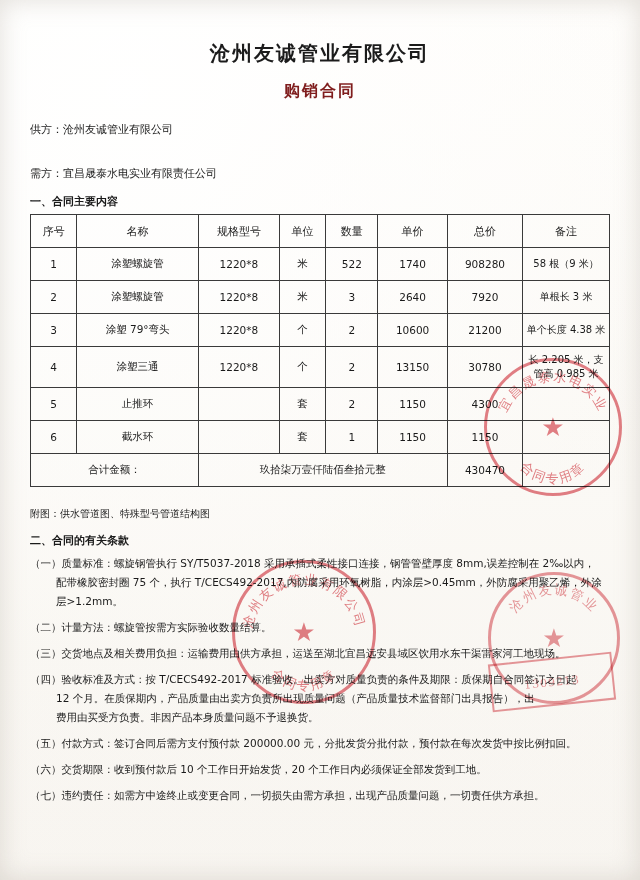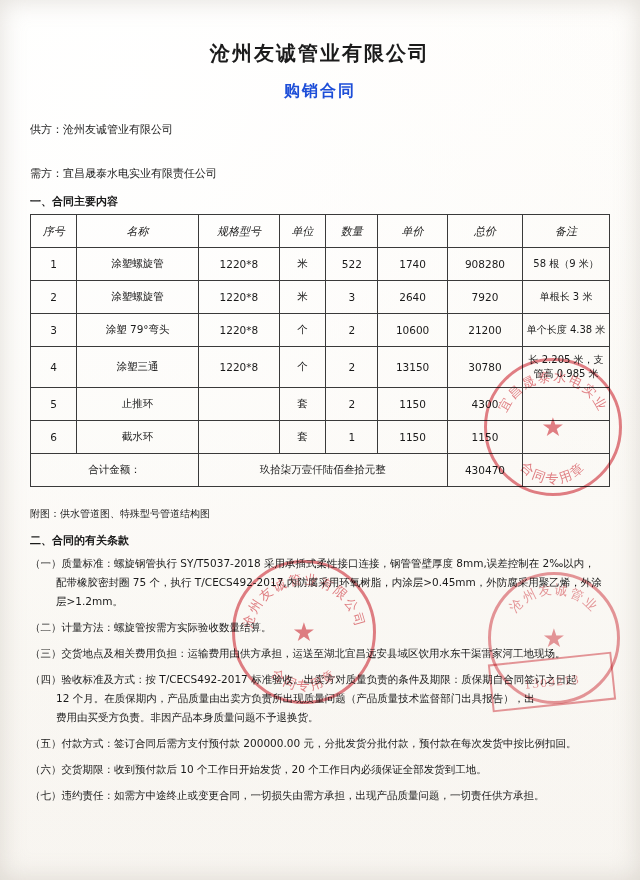--- a/index.html
+++ b/index.html
@@ -42,21 +42,21 @@
     letter-spacing: 2px;
     color: #1b1b1b;
     margin-bottom: 14px;
   }
   .title-sub {
     text-align: center;
     font-family: "DejaVu Serif", "Liberation Serif", serif;
     font-size: 16px;
     font-weight: bold;
     letter-spacing: 2px;
-    color: #1d4ed8;
+    color: #7f1d1d;
     margin-bottom: 18px;
   }
 
   .party-row {
     display: flex;
     justify-content: space-between;
     align-items: center;
     font-size: 11px;
     line-height: 20px;
   }
@@ -81,21 +81,20 @@
     border: 1px solid #3a3a3a;
     text-align: center;
     padding: 6px 2px;
     height: 20px;
     font-weight: normal;
     color: #1a1a1a;
   }
   table.maintbl th {
     font-weight: normal;
     font-size: 11px;
-    font-style: italic;
   }
   .col-no { width: 8%; }
   .col-name { width: 21%; }
   .col-spec { width: 14%; }
   .col-unit { width: 8%; }
   .col-qty { width: 9%; }
   .col-price { width: 12%; }
   .col-total { width: 13%; }
   .col-remark { width: 15%; }
   td.remark-cell { font-size: 10px; line-height: 14px; }

